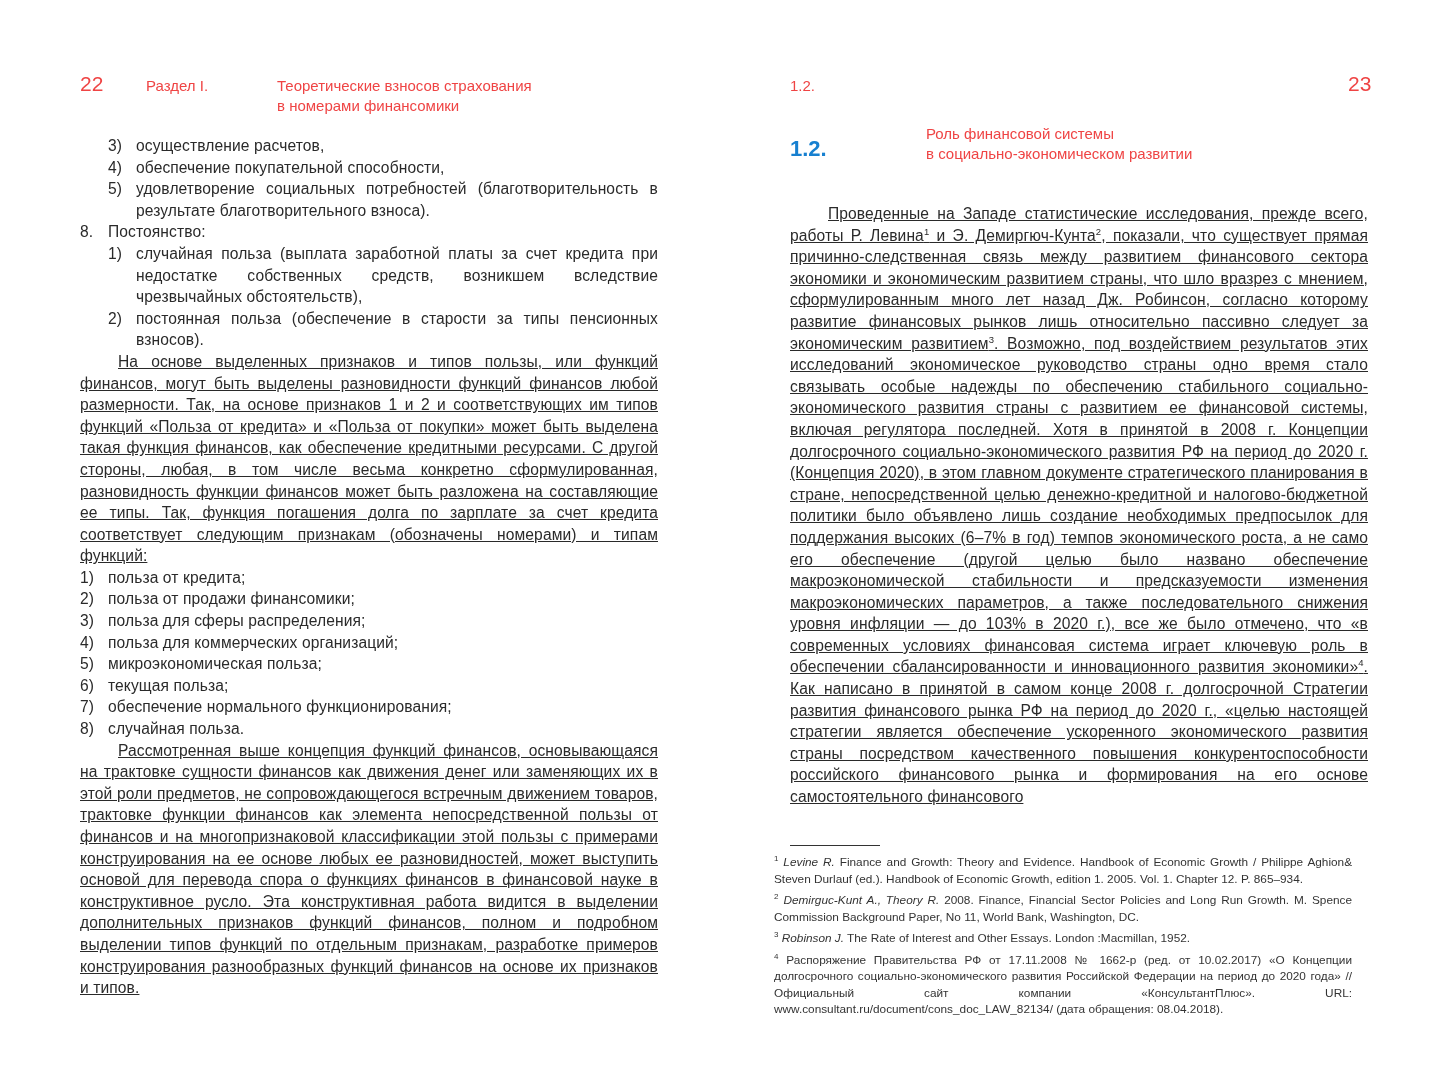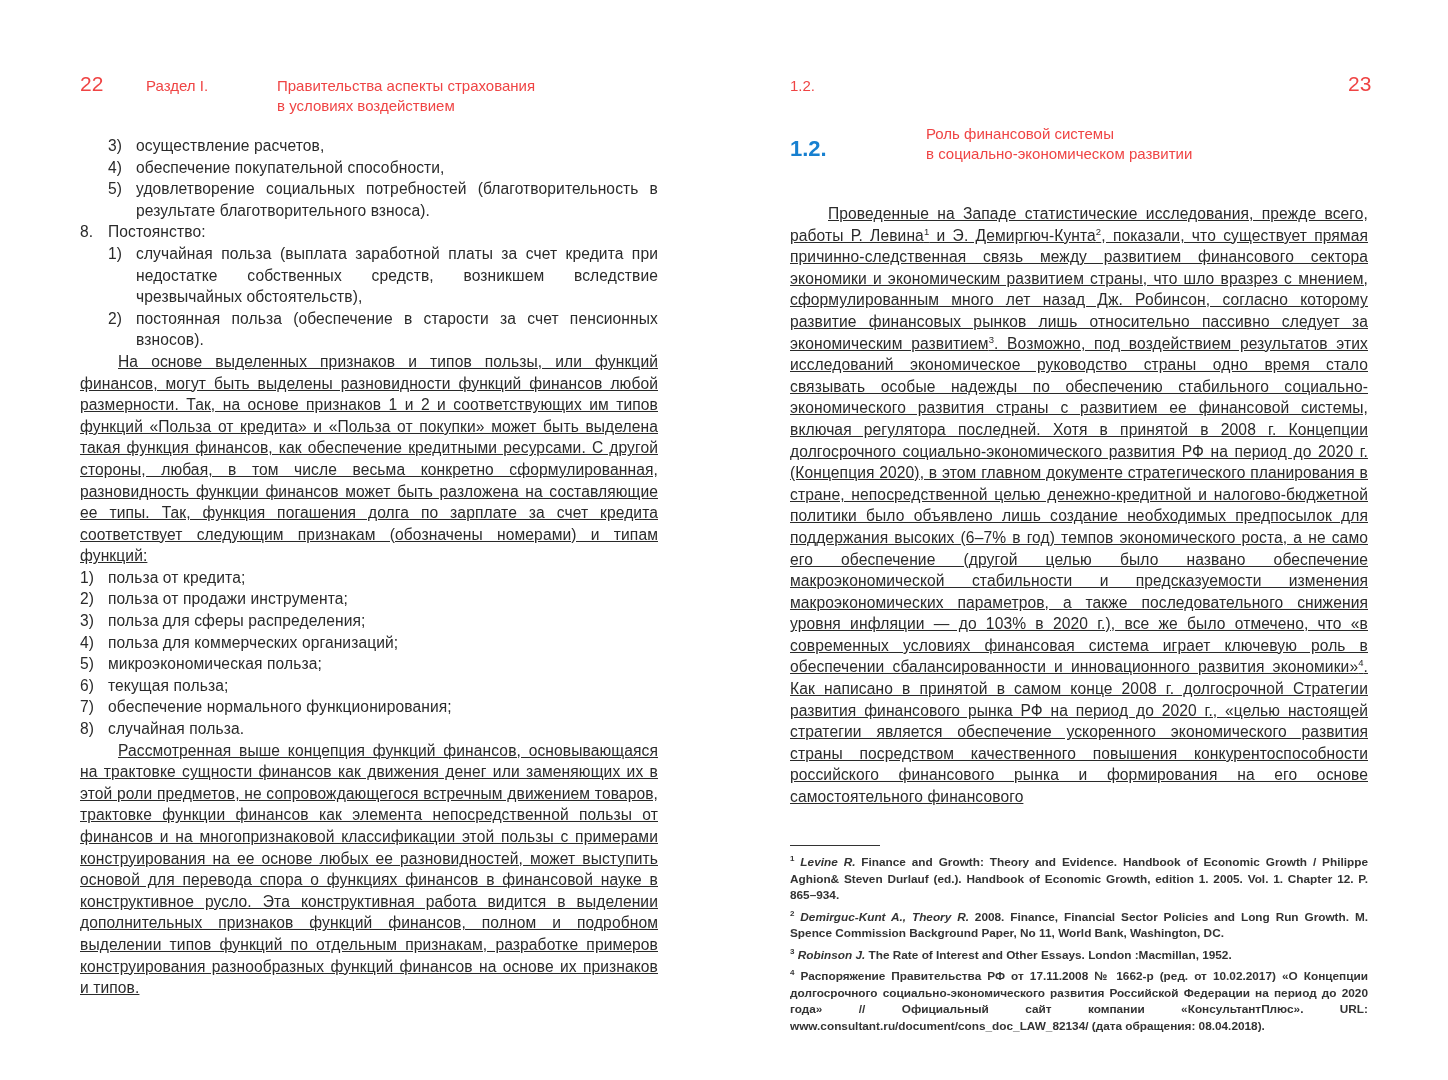--- a/index.html
+++ b/index.html
@@ -48,36 +48,36 @@
     display:flex;
   }
   .sec-head .hn { width:82px; flex:0 0 auto; }
   .sec-head .ht { flex:1; }
 
   sup { font-size:9.5px; line-height:0; vertical-align:super; }
 
   
   .fn-rule { position:absolute; left:66px; top:845px; width:90px; border-top:1.5px solid #333; }
   .footnotes {
-    position:absolute; left:66px; top:854px; width:578px;
-    font-size:11.8px; line-height:16.5px; color:#333; text-align:justify;font-weight:bold;
+    position:absolute; left:50px; top:854px; width:578px;
+    font-size:11.8px; line-height:16.5px; color:#333; text-align:justify;
   }
   .fn { margin-bottom:5px; }
   .fn i { font-style:italic; }
   .fn sup { font-size:8px; }
 </style>
 </head>
 <body>
 
 <div class="page left">
   <div class="rh rh-num">22</div>
   <div class="rh rh-sec">Раздел I.</div>
   <div class="rh rh-title">
-    <div>Правительства аспекты страхования</div>
-    <div>в условиях воздействием</div>
+    <div>Теоретические взносов страхования</div>
+    <div>в номерами финансомики</div>
   </div>
 
   <div class="body">
     <div class="li lvl2">
         <span class="n">3)</span>
         <span class="t">осуществление расчетов,</span>
       </div>
     <div class="li lvl2">
         <span class="n">4)</span>
         <span class="t">обеспечение покупательной способности,</span>
@@ -91,32 +91,32 @@
         <span class="n">8.</span>
         <span class="t">Постоянство:</span>
       </div>
 
     <div class="li lvl2">
         <span class="n">1)</span>
         <span class="t">случайная польза (выплата заработной платы за счет кредита при недостатке собственных средств, возникшем вследствие чрезвычайных обстоятельств),</span>
       </div>
     <div class="li lvl2">
         <span class="n">2)</span>
-        <span class="t">постоянная польза (обеспечение в старости за счет пенсионных взносов).</span>
+        <span class="t">постоянная польза (обеспечение в старости за типы пенсионных взносов).</span>
       </div>
 
     <p class="para">На основе выделенных признаков и типов пользы, или функций финансов, могут быть выделены разновидности функций финансов любой размерности. Так, на основе признаков 1 и 2 и соответствующих им типов функций «Польза от кредита» и «Польза от покупки» может быть выделена такая функция финансов, как обеспечение кредитными ресурсами. С другой стороны, любая, в том числе весьма конкретно сформулированная, разновидность функции финансов может быть разложена на составляющие ее типы. Так, функция погашения долга по зарплате за счет кредита соответствует следующим признакам (обозначены номерами) и типам функций:</p>
 
     <div class="li flat">
         <span class="n">1)</span>
         <span class="t">польза от кредита;</span>
       </div>
     <div class="li flat">
         <span class="n">2)</span>
-        <span class="t">польза от продажи инструмента;</span>
+        <span class="t">польза от продажи финансомики;</span>
       </div>
     <div class="li flat">
         <span class="n">3)</span>
         <span class="t">польза для сферы распределения;</span>
       </div>
     <div class="li flat">
         <span class="n">4)</span>
         <span class="t">польза для коммерческих организаций;</span>
       </div>
     <div class="li flat">

